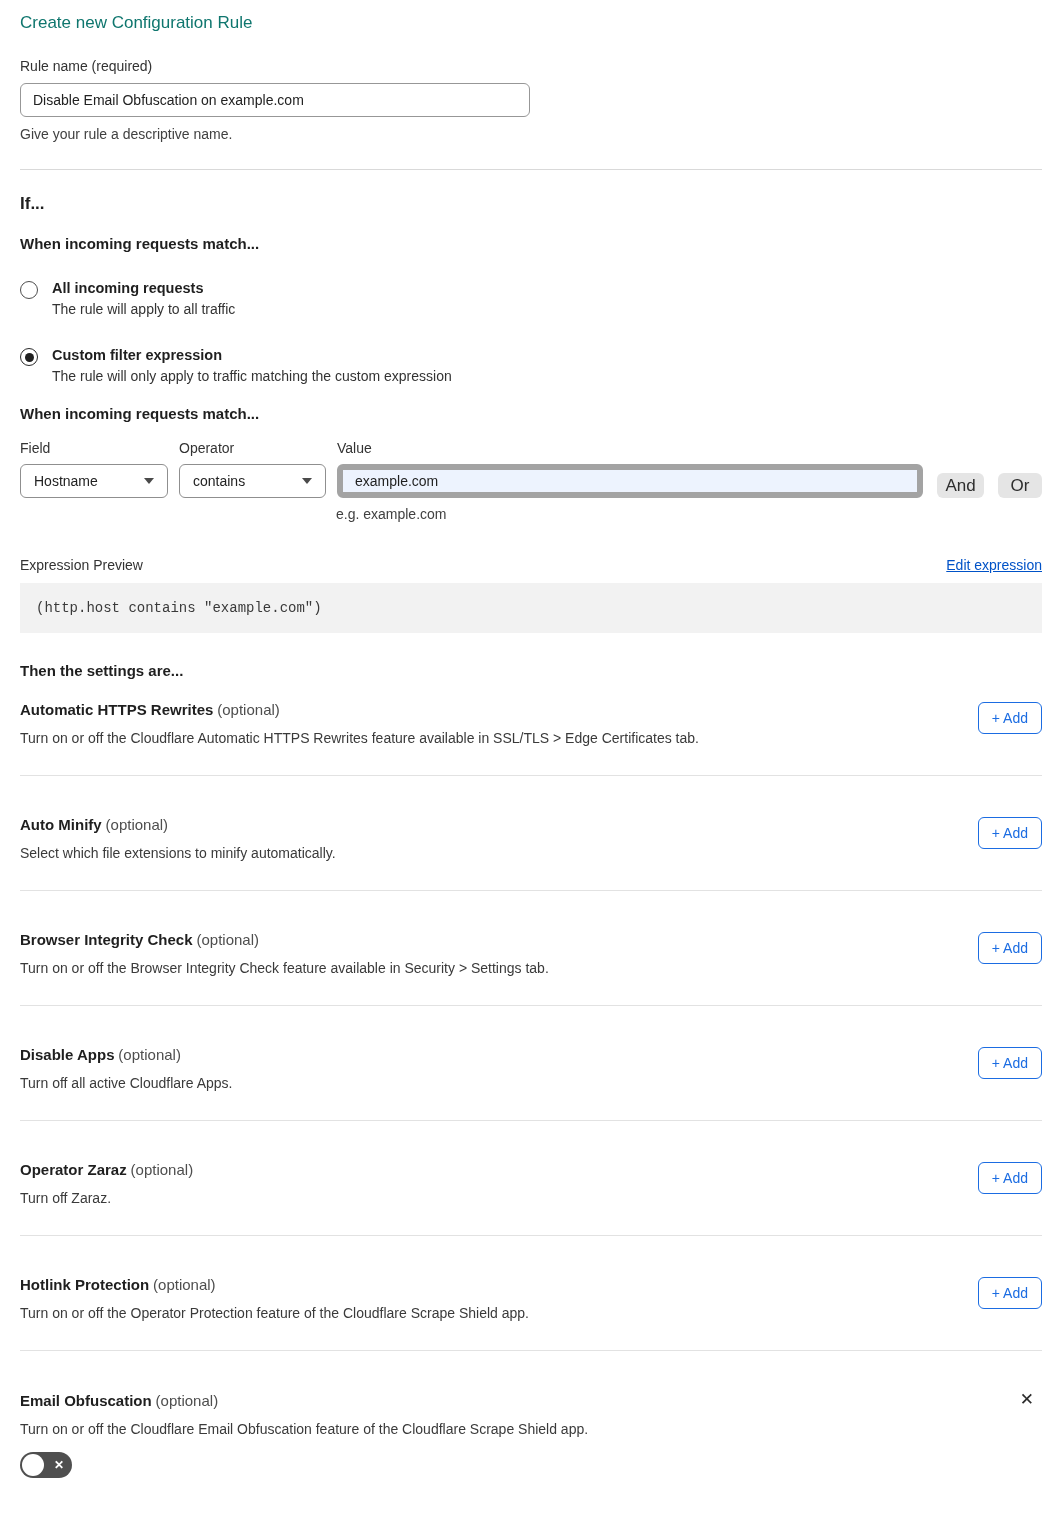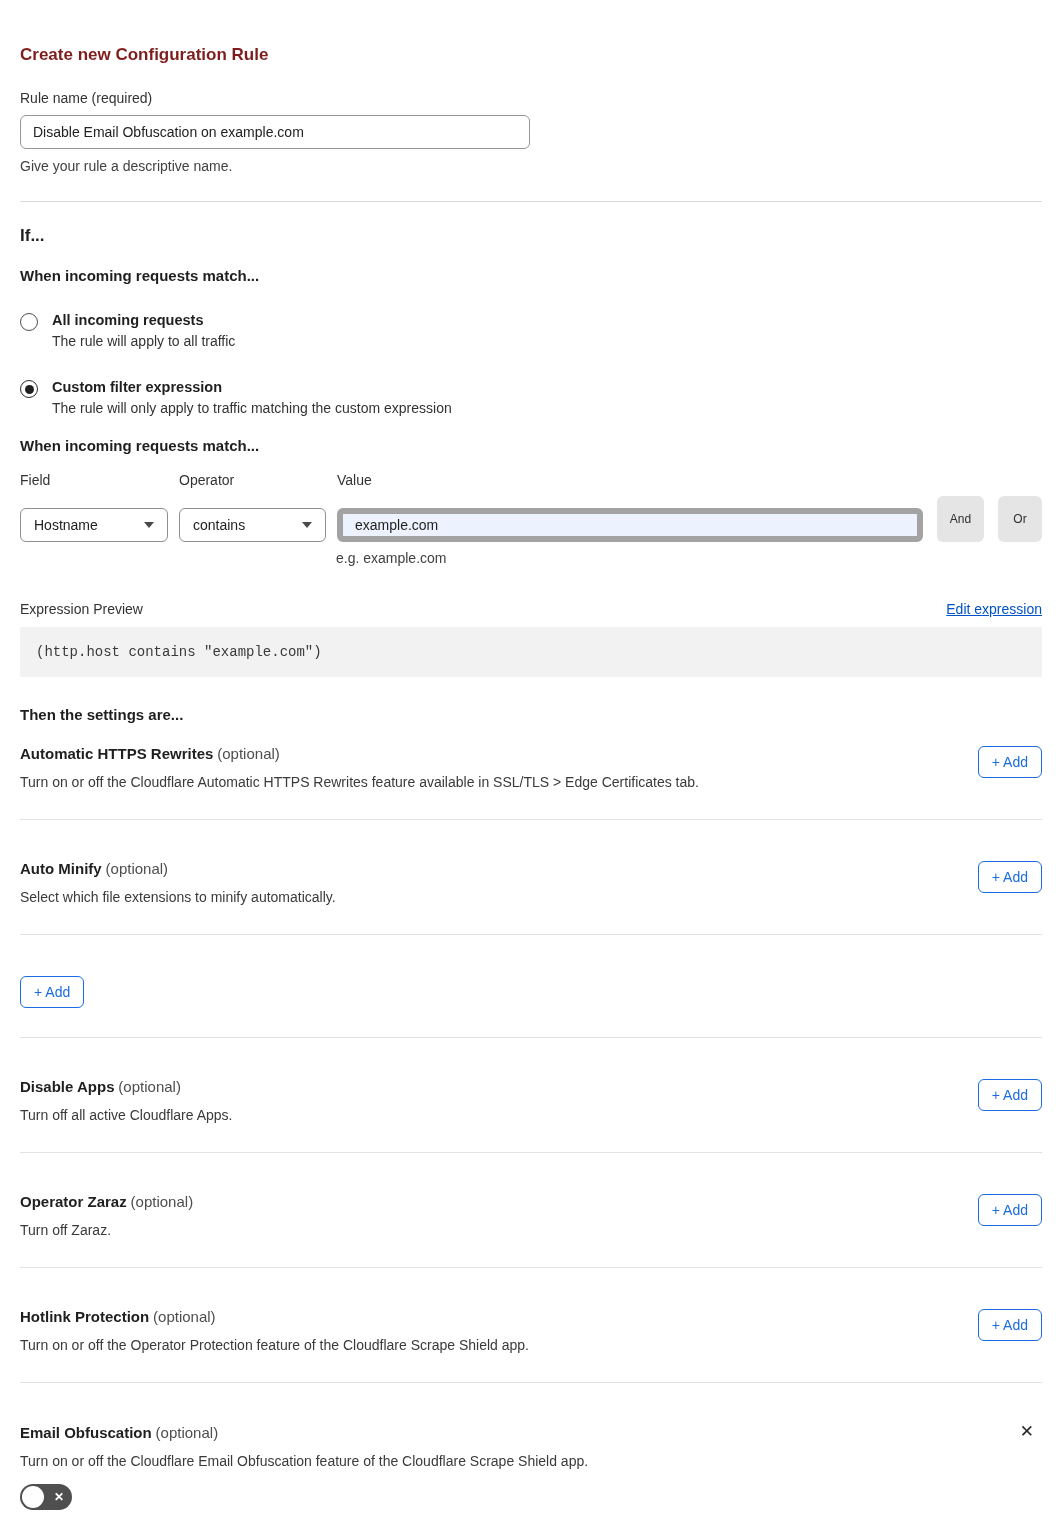--- a/index.html
+++ b/index.html
@@ -4,21 +4,21 @@
 <style>
   * { box-sizing: border-box; margin: 0; padding: 0; }
   html, body { background: #ffffff; }
   body {
     width: 1060px; height: 1517px; overflow: hidden;
     font-family: "Liberation Sans", sans-serif;
     color: #333; font-size: 14px;
   }
   .container { padding: 13px 18px 0 20px; }
 
-  .page-title { font-size: 17px; font-weight: 700; color: #7f1d1d; margin-top: 32px; }
+  .page-title { font-size: 17px; font-weight: 400; color: #0f766e; }
 
   .field-label { margin-top: 25px; font-size: 14px; color: #333; }
   .rule-input {
     display: block; margin-top: 9px; width: 510px; height: 34px;
     border: 1px solid #979797; border-radius: 6px; padding: 0 12px;
     font-family: "Liberation Sans", sans-serif; font-size: 14px; color: #222;
     background: #fff; outline: none;
   }
   .help-text { margin-top: 9px; font-size: 14px; color: #414141; }
 
@@ -52,22 +52,22 @@
     padding: 0 13px; cursor: pointer; font-size: 14px; color: #222;
   }
   .chevron { width: 0; height: 0; border-left: 5px solid transparent;
     border-right: 5px solid transparent; border-top: 6px solid #4a4a4a; }
   .value-input {
     height: 34px; width: 100%; border: 6px solid #a3a3a3; border-radius: 6px;
     background: #edf3fe; padding: 0 12px; font-family: "Liberation Sans", sans-serif;
     font-size: 14px; color: #1f1f1f; outline: none;
   }
   .conj-btn {
-    height: 46px; border: none; border-radius: 6px; background: #e5e5e5;
-    font-family: "Liberation Sans", sans-serif; font-size: 12px; color: #2e2e2e;
+    height: 25px; border: none; border-radius: 6px; background: #e5e5e5;
+    font-family: "Liberation Sans", sans-serif; font-size: 17px; color: #2e2e2e;
     cursor: pointer; margin-left: 3px;
   }
   .builder-help { margin-top: 8px; font-size: 14px; color: #414141; margin-left: 316px; }
 
   .preview-row { margin-top: 35px; display: flex; justify-content: space-between; align-items: baseline; }
   .preview-label { font-size: 14px; color: #333; }
   .edit-link { font-size: 14px; color: #0052c7; text-decoration: underline; cursor: pointer; }
   .code-block {
     margin-top: 10px; background: #f2f2f2; padding: 17px 16px;
     font-family: "Liberation Mono", "DejaVu Sans Mono", monospace;
@@ -172,20 +172,25 @@
   <div class="setting">
     <div>
       <div><span class="setting-title">Auto Minify</span>
         <span class="setting-suffix">(optional)</span></div>
       <div class="setting-desc">Select which file extensions to minify automatically.</div>
     </div>
     <button class="add-btn">+ Add</button>
   </div>
 
   <div class="setting">
+    <div>
+      <div><span class="setting-title">Browser Integrity Check</span>
+        <span class="setting-suffix">(optional)</span></div>
+      <div class="setting-desc">Turn on or off the Browser Integrity Check feature available in Security &gt; Settings tab.</div>
+    </div>
     <button class="add-btn">+ Add</button>
   </div>
 
   <div class="setting">
     <div>
       <div><span class="setting-title">Disable Apps</span>
         <span class="setting-suffix">(optional)</span></div>
       <div class="setting-desc">Turn off all active Cloudflare Apps.</div>
     </div>
     <button class="add-btn">+ Add</button>

